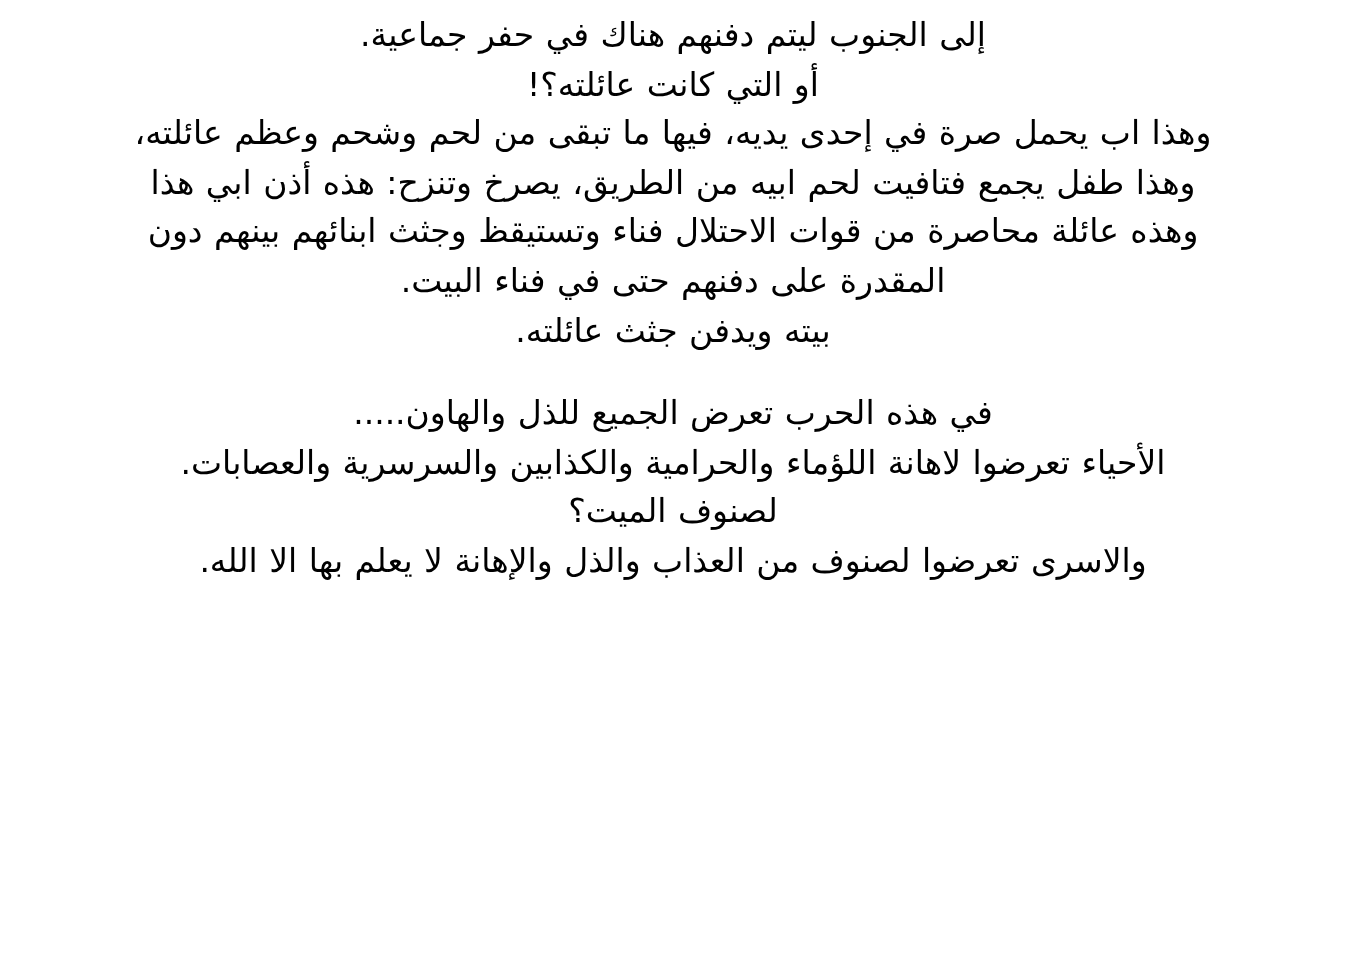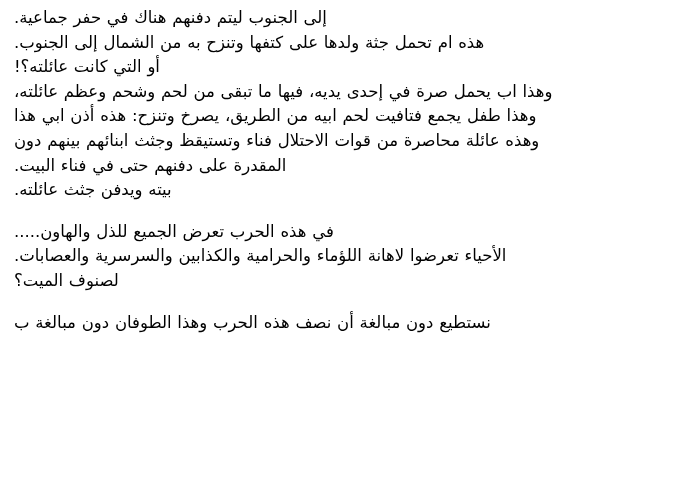--- a/index.html
+++ b/index.html
@@ -20,54 +20,53 @@
     height: 487px;
     padding: 6px 14px 6px 14px;
     direction: rtl;
     text-align: right;
   }
   .para {
     margin: 0;
     font-size: 16.5px;
     line-height: 24.6px;
     direction: rtl;
-    text-align: left;
+    text-align: center;
     white-space: pre-wrap;
     word-spacing: 0.5px;
   }
   .block {
     margin: 0;
   }
   .spacer-block {
     height: 17px;
   }
 </style>
 </head>
 <body>
 
 <div class="page">
 
   <div class="block">
     <p class="para">إلى الجنوب ليتم دفنهم هناك في حفر جماعية.</p>
-    <p class="para">هذه ام تحمل جثة ولدها على كتفها وتنزح به من الشمال إلى الجنوب.</p>
     <p class="para">أو التي كانت عائلته؟!</p>
     <p class="para">وهذا اب يحمل صرة في إحدى يديه، فيها ما تبقى من لحم وشحم وعظم عائلته،</p>
     <p class="para">وهذا طفل يجمع فتافيت لحم ابيه من الطريق، يصرخ وتنزح: هذه أذن ابي هذا</p>
     <p class="para">وهذه عائلة محاصرة من قوات الاحتلال فناء وتستيقظ وجثث ابنائهم بينهم دون</p>
     <p class="para">المقدرة على دفنهم حتى في فناء البيت.</p>
     <p class="para">بيته ويدفن جثث عائلته.</p>
   </div>
 
   <div class="spacer-block"></div>
 
   <div class="block">
     <p class="para">في هذه الحرب تعرض الجميع للذل والهاون.....</p>
     <p class="para">الأحياء تعرضوا لاهانة اللؤماء والحرامية والكذابين والسرسرية والعصابات.</p>
     <p class="para">لصنوف الميت؟</p>
+    <p class="para">والاسرى تعرضوا لصنوف من العذاب والذل والإهانة لا يعلم بها الا الله.</p>
   </div>
 
   <div class="spacer-block"></div>
 
   <div class="block">
-    <p class="para">نستطيع دون مبالغة أن نصف هذه الحرب وهذا الطوفان دون مبالغة ب</p>
   </div>
 
 </div>
 
 </body></html>

